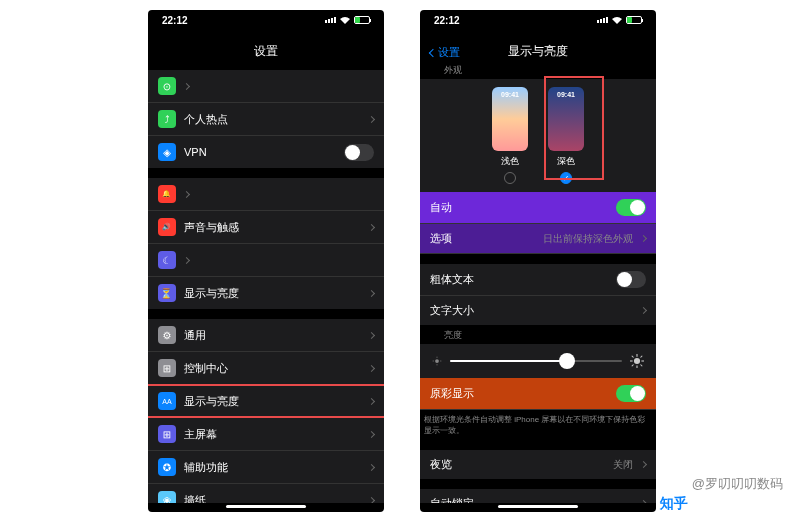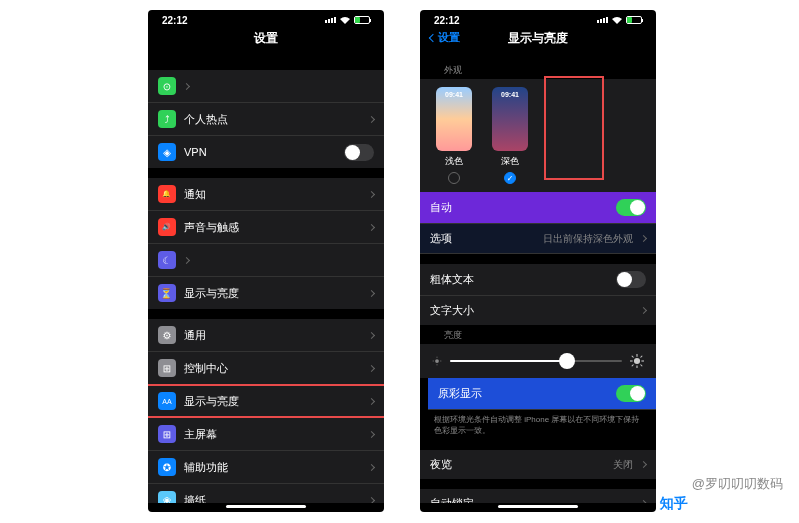--- a/index.html
+++ b/index.html
@@ -37,25 +37,25 @@
   .status-right { display: flex; gap: 3px; align-items: center; }
   .bars { display:inline-flex; gap:1px; align-items:flex-end; }
   .bars span { width:2px; background:#fff; display:inline-block; }
   .b1{height:3px}.b2{height:4px}.b3{height:5px}.b4{height:6px}
   .battery { width: 16px; height: 8px; border:1px solid #fff; border-radius:2px; position:relative; }
   .battery::after{content:"";position:absolute;right:-2px;top:2px;width:1px;height:3px;background:#fff;}
   .battery .fill{height:100%;background:#32d74b;border-radius:1px;}
   .nav-bar {
     height: 30px;
     display:flex;
-    align-items:flex-start;
+    align-items:flex-end;
     justify-content:center;
     position:relative;
     font-size:12px;
-    font-weight:700;
+    font-weight:400;
   }
   .nav-back {
     position:absolute;
     left:10px;
     color:#0a84ff;
     font-size:11px;
     display:flex;
     align-items:center;
     gap:2px;
   }
@@ -84,40 +84,40 @@
   }
   .toggle.on { background:#30d158; }
   .toggle::after { content:""; width:15px; height:15px; border-radius:50%; background:#fff; position:absolute; top:1px; left:1px; }
   .toggle.on::after { left:auto; right:1px; }
   .highlight-box {
     position:absolute;
     border:2px solid #e84a4a;
     pointer-events:none;
   }
   .section-label { color:#888; font-size:9px; padding:4px 24px 2px; text-transform:none; }
-  .appearance-row { display:flex; gap:20px; padding:8px 16px; background:#1c1c1e; }
+  .appearance-row { display:flex; justify-content:center; gap:20px; padding:8px 16px; background:#1c1c1e; }
   .appearance-item { display:flex; flex-direction:column; align-items:center; gap:4px; }
   .preview {
     width:36px; height:64px; border-radius:6px; background:linear-gradient(180deg,#3a6 0%,#149 100%);
     position:relative; overflow:hidden;
   }
   .preview .clock { font-size:7px; text-align:center; padding-top:4px; font-weight:600;}
   .preview.light { background:linear-gradient(180deg,#9cf 0%,#fc9 50%,#f99 100%); color:#fff;}
   .preview.dark { background:linear-gradient(180deg,#248 0%,#a46 100%); }
   .radio { width:12px;height:12px;border-radius:50%;border:1px solid #666; display:flex;align-items:center;justify-content:center;}
   .radio.checked { background:#0a84ff; border-color:#0a84ff; }
   .radio.checked::after { content:"✓"; font-size:8px; color:#fff; }
   .ap-label { font-size:9px; color:#fff; }
   .slider-row { display:flex; align-items:center; gap:8px; padding:10px 12px; background:#1c1c1e; }
   .sun-small { width:10px;height:10px; }
   .sun-big { width:14px;height:14px; }
   .slider-track { flex:1; height:2px; background:#555; position:relative; border-radius:1px;}
   .slider-fill { height:100%; background:#fff; border-radius:1px; }
   .slider-thumb { width:16px;height:16px;border-radius:50%;background:#fff; position:absolute; top:-7px; }
-  .subtext { font-size:8px; color:#888; line-height:1.4; padding:4px 14px; }
+  .subtext { font-size:8px; color:#888; line-height:1.4; padding:4px 4px; }
   .home-indicator { width:80px; height:3px; background:#fff; border-radius:2px; margin:2px auto 4px; }
   .watermark {
     position:absolute; right:16px; bottom:10px;
     color:#888; font-size:13px; display:flex; align-items:center; gap:4px;
   }
   .zhihu-logo { font-weight:700; color:#0a84ff; font-size:14px;margin-top:41px; }
 </style>
 </head>
 <body>
 
@@ -155,21 +155,20 @@
         </div>
         <div class="row">
           <div class="icon" style="background: rgb(10, 132, 255); font-size: 10px;">◈</div>
           <span class="label">VPN</span>
           <div class="toggle"></div>
         </div>
       </div>
     <div class="group" id="g2">
         <div class="row">
           <div class="icon" style="background: rgb(255, 59, 48); font-size: 7px;">🔔</div>
-          <span class="label">通知</span>
           <span class="chev"></span>
         </div>
         <div class="row">
           <div class="icon" style="background: rgb(255, 59, 48); font-size: 7px;">🔊</div>
           <span class="label">声音与触感</span>
           <span class="chev"></span>
         </div>
         <div class="row">
           <div class="icon" style="background: rgb(94, 92, 230); font-size: 10px;">☾</div>
           <span class="chev"></span>
@@ -259,21 +258,21 @@
         <span class="ap-label">深色</span>
         <div class="radio checked"></div>
       </div>
     </div>
     <div class="highlight-box" style="left:124px;top:16px;width:60px;height:104px;"></div>
 
     <div class="row" style="background:#6d28d9;gap:32px;">
       <span class="label">自动</span>
       <div class="toggle on"></div>
     </div>
-    <div class="row" style="background:#0f172a;">
+    <div class="row" style="background:#4c1d95;">
       <span class="label">选项</span>
       <span class="detail">日出前保持深色外观</span>
       <span class="chev"></span>
     </div>
 
     <div class="group">
       <div class="row">
         <span class="label">粗体文本</span>
         <div class="toggle"></div>
       </div>
@@ -305,21 +304,21 @@
             <line x1="8" y1="13" x2="8" y2="16"></line>
             <line x1="0" y1="8" x2="3" y2="8"></line>
             <line x1="13" y1="8" x2="16" y2="8"></line>
             <line x1="2" y1="2" x2="4" y2="4"></line>
             <line x1="12" y1="12" x2="14" y2="14"></line>
             <line x1="2" y1="14" x2="4" y2="12"></line>
             <line x1="14" y1="2" x2="12" y2="4"></line>
           </g>
         </svg>
     </div>
-    <div class="row" style="background:#1d4ed8;margin-left:8px;">
+    <div class="row" style="background:#c2410c;">
       <span class="label">原彩显示</span>
       <div class="toggle on"></div>
     </div>
     <div class="subtext">根据环境光条件自动调整 iPhone 屏幕以在不同环境下保持色彩显示一致。</div>
 
     <div class="group">
       <div class="row">
         <span class="label">夜览</span>
         <span class="detail">关闭</span>
         <span class="chev"></span>

